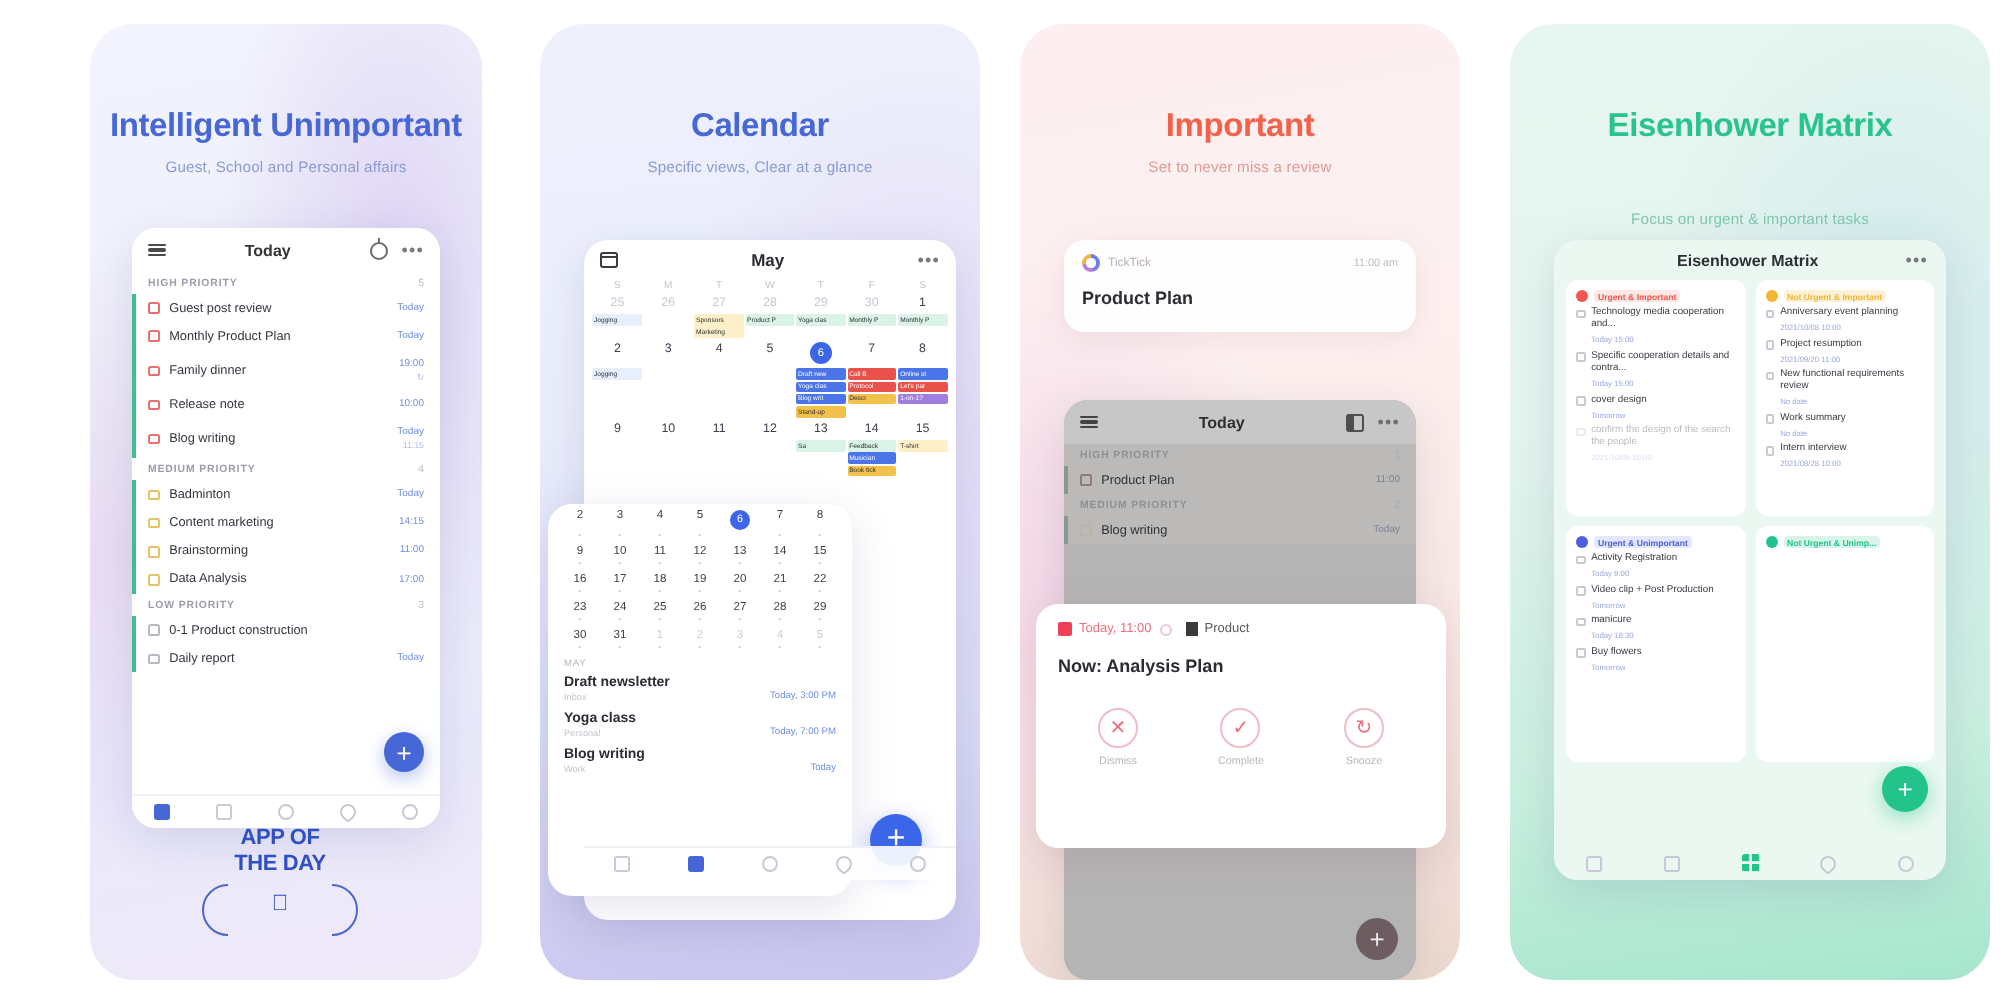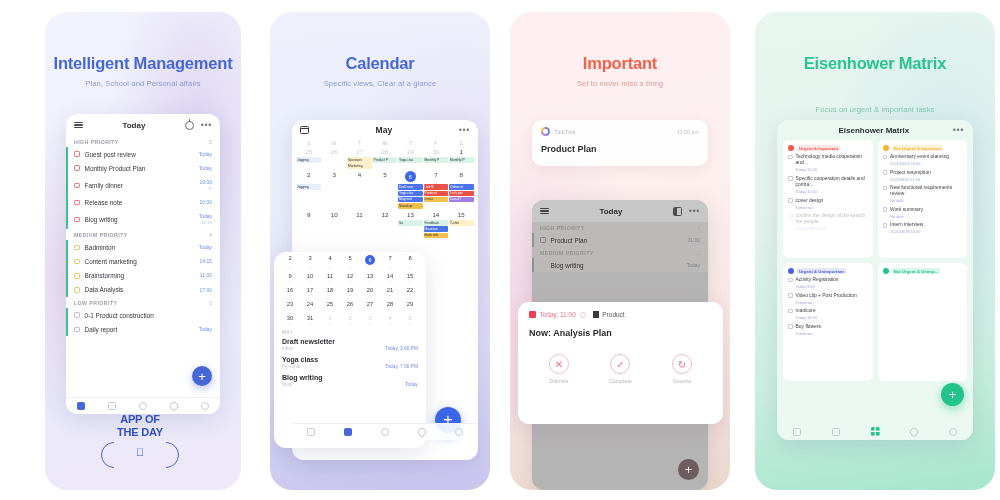--- a/index.html
+++ b/index.html
@@ -186,22 +186,22 @@
   .qi .d { font-size:3.9px; color:#9aa8e0; margin-left:7.6px; margin-top:.8px; }
   .qi.fade { opacity:.35; }
 </style>
 </head>
 <body>
 
 <div class="stage">
 
   <div class="panel" id="panel-1">
     <div class="head-wrap">
-      <div class="p-title">Intelligent Management</div>
-      <div class="p-sub">Plan, School and Personal affairs</div>
+      <div class="p-title">Intelligent Unimportant</div>
+      <div class="p-sub">Guest, School and Personal affairs</div>
     </div>
 
     <div class="phone" id="p1-phone">
       <div class="appbar">
         <div class="hamb">
             <i></i>
             <i></i>
             <i></i>
           </div>
         <div class="ttl">Today</div>
@@ -540,21 +540,21 @@
         </div>
       <div>
           <span class="nic circ"></span>
         </div>
     </div>
   </div>
 
   <div class="panel" id="panel-3">
     <div class="head-wrap">
       <div class="p-title">Important</div>
-      <div class="p-sub">Set to never miss a thing</div>
+      <div class="p-sub">Set to never miss a review</div>
     </div>
 
     <div class="notif">
       <div class="row1">
         <span class="tick"></span>
         <span class="ap">TickTick</span>
         <span class="tm">11:00 am</span>
       </div>
       <div class="bd">Product Plan</div>
     </div>

